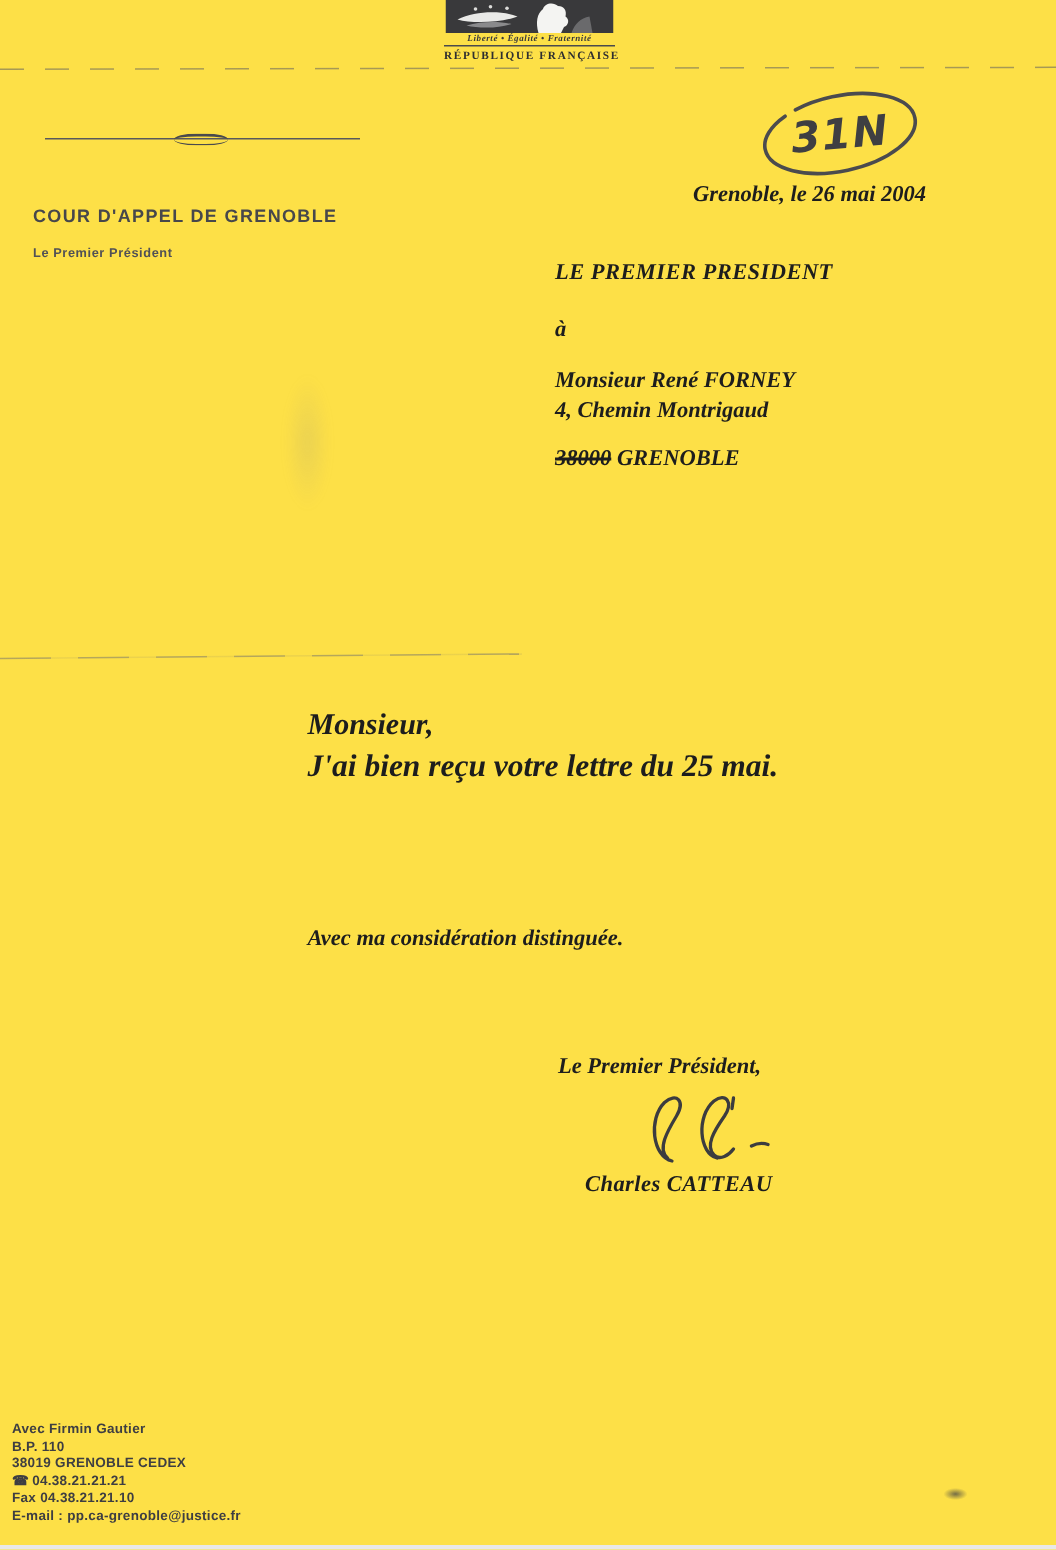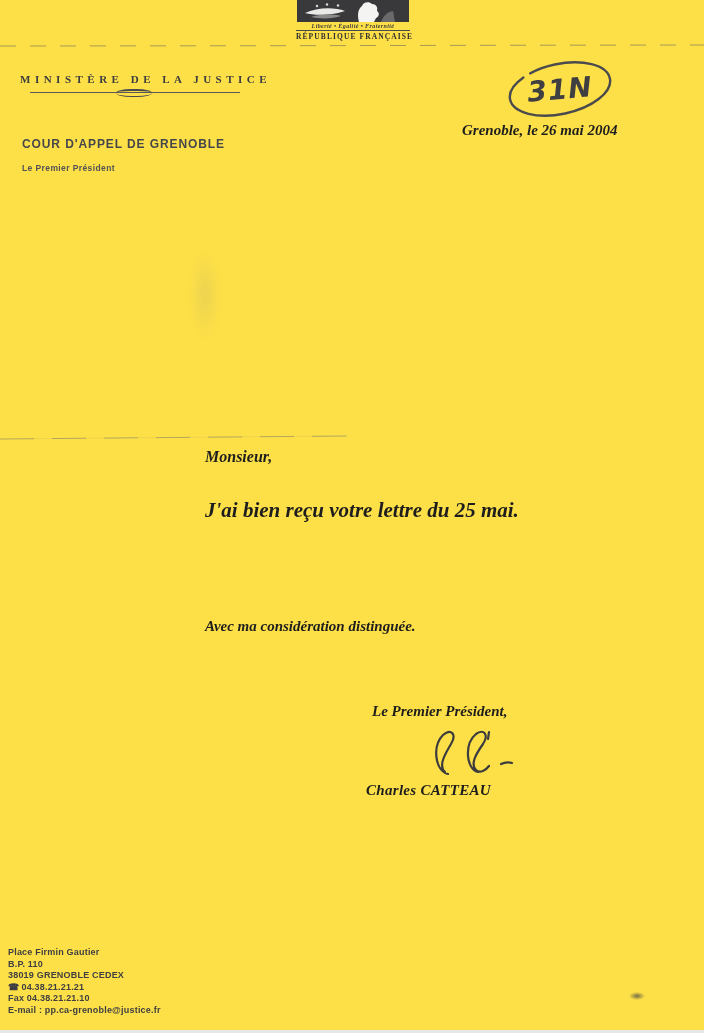--- a/index.html
+++ b/index.html
@@ -50,28 +50,28 @@
   .stamp{position:absolute;left:504px;top:57px;width:112px;height:64px;transform:rotate(-5deg);}
   
   .ital{font-style:italic;font-weight:bold;}
   .dateline{position:absolute;left:462px;top:122px;font-size:15px;}
   .addressee{position:absolute;left:370px;top:172px;font-size:15px;line-height:20px;}
   .addr-sender{letter-spacing:.3px;}
   .addr-a{margin-top:18px;}
   .addr-name{margin-top:14px;}
   .addr-city{margin-top:12px;}
   .strike{text-decoration:line-through;text-decoration-thickness:1.5px;}
-  .salutation{position:absolute;left:205px;top:448px;font-size:16px;}
+  .salutation{position:absolute;left:205px;top:472px;font-size:20px;}
   .para1{position:absolute;left:205px;top:498px;font-size:21px;}
   .para2{position:absolute;left:103px;top:536px;width:592px;font-size:15px;
          line-height:21px;text-align:justify;text-indent:100px;}
   .closing{position:absolute;left:205px;top:618px;font-size:15px;}
   .sig-title{position:absolute;left:372px;top:703px;font-size:15px;}
   .signature{position:absolute;left:423px;top:726px;width:112px;height:62px;}
-  .signatory{position:absolute;left:366px;top:782px;font-size:15px;letter-spacing:.3px;font-family:Liberation Serif, serif;}
+  .signatory{position:absolute;left:390px;top:782px;font-size:15px;letter-spacing:.3px;font-family:Liberation Serif, serif;}
   
   .footer{position:absolute;left:8px;top:947px;font-family:"Liberation Sans",sans-serif;
     font-size:9px;font-weight:600;color:#3e3e42;line-height:11.6px;letter-spacing:.2px;}
   .footer .line{white-space:nowrap;}
   .phone-icon{font-size:9px;margin-right:2px;}
 </style>
 </head>
 <body>
 
 <div class="page">
@@ -91,52 +91,58 @@
     </svg>
     <div class="motto">Liberté • Égalité • Fraternité</div>
     <div class="republic">RÉPUBLIQUE FRANÇAISE</div>
   </div>
 
   <div class="scanline-top"></div>
   <div class="scanline-mid"></div>
   <div class="smudge-a"></div>
   <div class="smudge-b"></div>
 
-  <div class="ministry">MINISTÈRE DE LA JUSTICE</div>
   <div class="ministry-rule"></div>
   <div class="ministry-squiggle"></div>
 
   <svg class="stamp" viewBox="0 0 112 64">
     <ellipse cx="56" cy="32" rx="51" ry="25" fill="none" stroke="#4b4b4e" stroke-width="2.4" stroke-linecap="round" stroke-dasharray="150 8" transform="rotate(-7 56 32)"></ellipse>
     <text x="56" y="42" text-anchor="middle" font-family="DejaVu Sans, sans-serif" font-style="italic" font-weight="bold" font-size="28" fill="#3f3f42" letter-spacing="1">31N</text>
   </svg>
 
   <div class="court">COUR D'APPEL DE GRENOBLE</div>
   <div class="office">Le Premier Président</div>
 
   <div class="dateline ital">Grenoble, le 26 mai 2004</div>
 
+  <div class="addressee ital">
+    <div class="addr-sender">LE PREMIER PRESIDENT</div>
+    <div class="addr-a">à</div>
+    <div class="addr-name">Monsieur René FORNEY</div>
+    <div class="addr-street">4, Chemin Montrigaud</div>
+    <div class="addr-city"><span class="strike">38000</span> <span>GRENOBLE</span></div>
+  </div>
 
   <div class="salutation ital">Monsieur,</div>
   <div class="para1 ital">J'ai bien reçu votre lettre du 25 mai.</div>
   <div class="closing ital">Avec ma considération distinguée.</div>
 
   <div class="sig-title ital">Le Premier Président,</div>
   <svg class="signature" viewBox="0 0 112 62">
     <g fill="none" stroke="#3c3c3f" stroke-width="2.2" stroke-linecap="round">
       <path d="M25,48 C12,45 9,20 20,9 C28,2 34,8 28,18 C22,28 15,40 22,46"></path>
       <path d="M55,46 C43,43 41,18 53,8 C61,2 66,9 60,18 C53,28 47,38 53,44 C57,48 63,44 66,40"></path>
       <path d="M78,38 C82,36 86,36 89,37"></path>
       <path d="M66,6 L65,13"></path>
     </g>
   </svg>
   <div class="signatory ital">Charles CATTEAU</div>
 
   <div class="footer">
-    <div class="line">Place Firmin Gautier</div>
+    <div class="line">Avec Firmin Gautier</div>
     <div class="line">B.P. 110</div>
     <div class="line">38019 GRENOBLE CEDEX</div>
     <div class="line"><span class="phone-icon">☎</span><span>04.38.21.21.21</span></div>
     <div class="line">Fax 04.38.21.21.10</div>
     <div class="line">E-mail : pp.ca-grenoble@justice.fr</div>
   </div>
 
 </div>
 
 </body></html>

